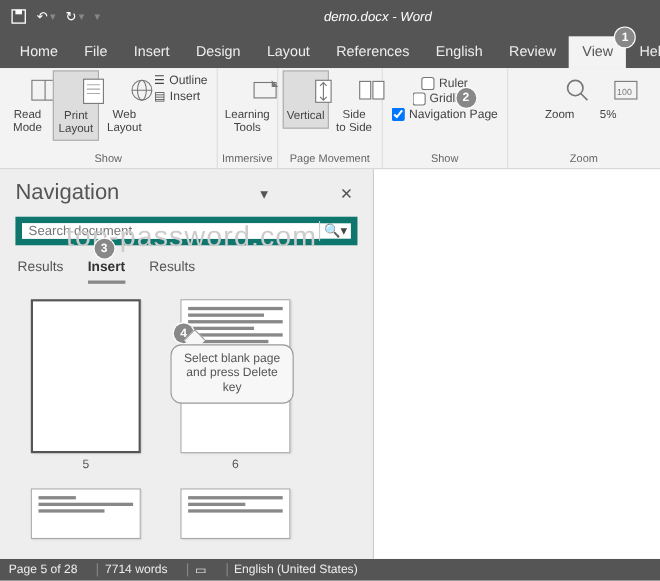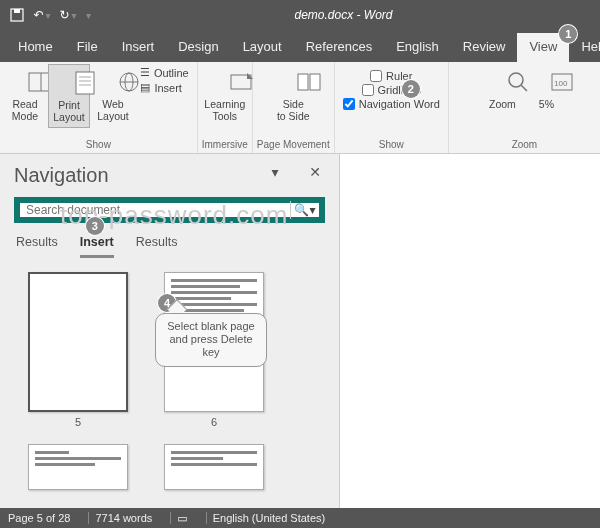--- a/index.html
+++ b/index.html
@@ -17,21 +17,21 @@
   .ribbon-group-content { flex: 1; display: flex; align-items: flex-start; gap: 2px; }
   .ribbon-group-label { font-size: 10px; color: #666; padding: 2px 0 3px 0; }
   .big-btn { width: 42px; display: flex; flex-direction: column; align-items: center; padding: 4px 2px; font-size: 10.5px; color: #444; line-height: 1.1; text-align: center; gap: 3px; }
   .big-btn.active { background: #ddd; border: 1px solid #aaa; }
   .icon-box { width: 28px; height: 28px; display:flex; align-items:center; justify-content:center;margin-left:32px; }
   .small-opts { display:flex; flex-direction:column; gap:2px; padding:2px 4px; font-size:11px; color:#444;}
   .small-opts label, .checkline { display:flex; align-items:center; gap:4px; white-space:nowrap; }
   .checkline input { width:12px; height:12px;}
   .workspace { height: 354px; display: flex; }
   .nav-pane { width: 340px; background: #eee; border-right: 1px solid #ccc; display:flex; flex-direction:column; }
-  .nav-header { display:flex; padding: 10px 14px 6px 14px; }
+  .nav-header { display:flex; align-items:center; padding: 10px 14px 6px 14px; gap: 35px; }
   .nav-title { font-size: 20px; color:#555; flex:1; }
   .nav-header-btn { width:20px; text-align:center; color:#555; font-size:14px; }
   .search-row { padding: 4px 14px 6px 14px; }
   .search-box { display:flex; border:6px solid #0f766e; background:#fff; height:26px; align-items:center; }
   .search-box input { flex:1; border:none; outline:none; padding:0 6px; font-size:12px; color:#666; }
   .search-box .sep { width:1px; height:18px; background:#ccc; }
   .search-box .mag { width:28px; text-align:center; font-size:12px; color:#444;}
   .nav-tabs { display:flex; gap:22px; padding: 6px 16px 0 16px; font-size:12.5px; color:#555; }
   .nav-tab { padding-bottom:6px; cursor:pointer; position:relative;}
   .nav-tab.active { color:#333; font-weight:600; border-bottom:3px solid #888;}
@@ -149,20 +149,29 @@
           </div>
         <span style="white-space:pre-line;">Learning
 Tools</span>
       </div>
     </div>
     <div class="ribbon-group-label">Immersive</div>
   </div>
 
   <div class="ribbon-group">
     <div class="ribbon-group-content">
+      <div class="big-btn active">
+        <div class="icon-box">
+            <svg width="22" height="24">
+              <rect x="4" y="2" width="14" height="20" fill="#fff" stroke="#777"></rect>
+              <path d="M11 4 L11 20 M8 7 L11 4 L14 7 M8 17 L11 20 L14 17" fill="none" stroke="#777"></path>
+            </svg>
+          </div>
+        <span>Vertical</span>
+      </div>
       <div class="big-btn">
         <div class="icon-box">
             <svg width="26" height="20">
               <rect x="2" y="2" width="10" height="16" fill="#fff" stroke="#777"></rect>
               <rect x="14" y="2" width="10" height="16" fill="#fff" stroke="#777"></rect>
             </svg>
           </div>
         <span style="white-space:pre-line;">Side
 to Side</span>
       </div>
@@ -176,21 +185,21 @@
         <label class="checkline">
             <input type="checkbox" style="">
             <span>Ruler</span>
           </label>
         <label class="checkline">
             <input type="checkbox" style="">
             <span>Gridlines</span>
           </label>
         <label class="checkline" style="position:relative;">
           <input type="checkbox" checked="" style="">
-            <span>Navigation Word</span>
+            <span>Navigation Page</span>
           <span class="callout-badge" style="top:-18px; right:20px;">2</span>
         </label>
       </div>
     </div>
     <div class="ribbon-group-label">Show</div>
   </div>
 
   <div class="ribbon-group" style="border-right:none; flex:1;">
     <div class="ribbon-group-content">
       <div class="big-btn">

